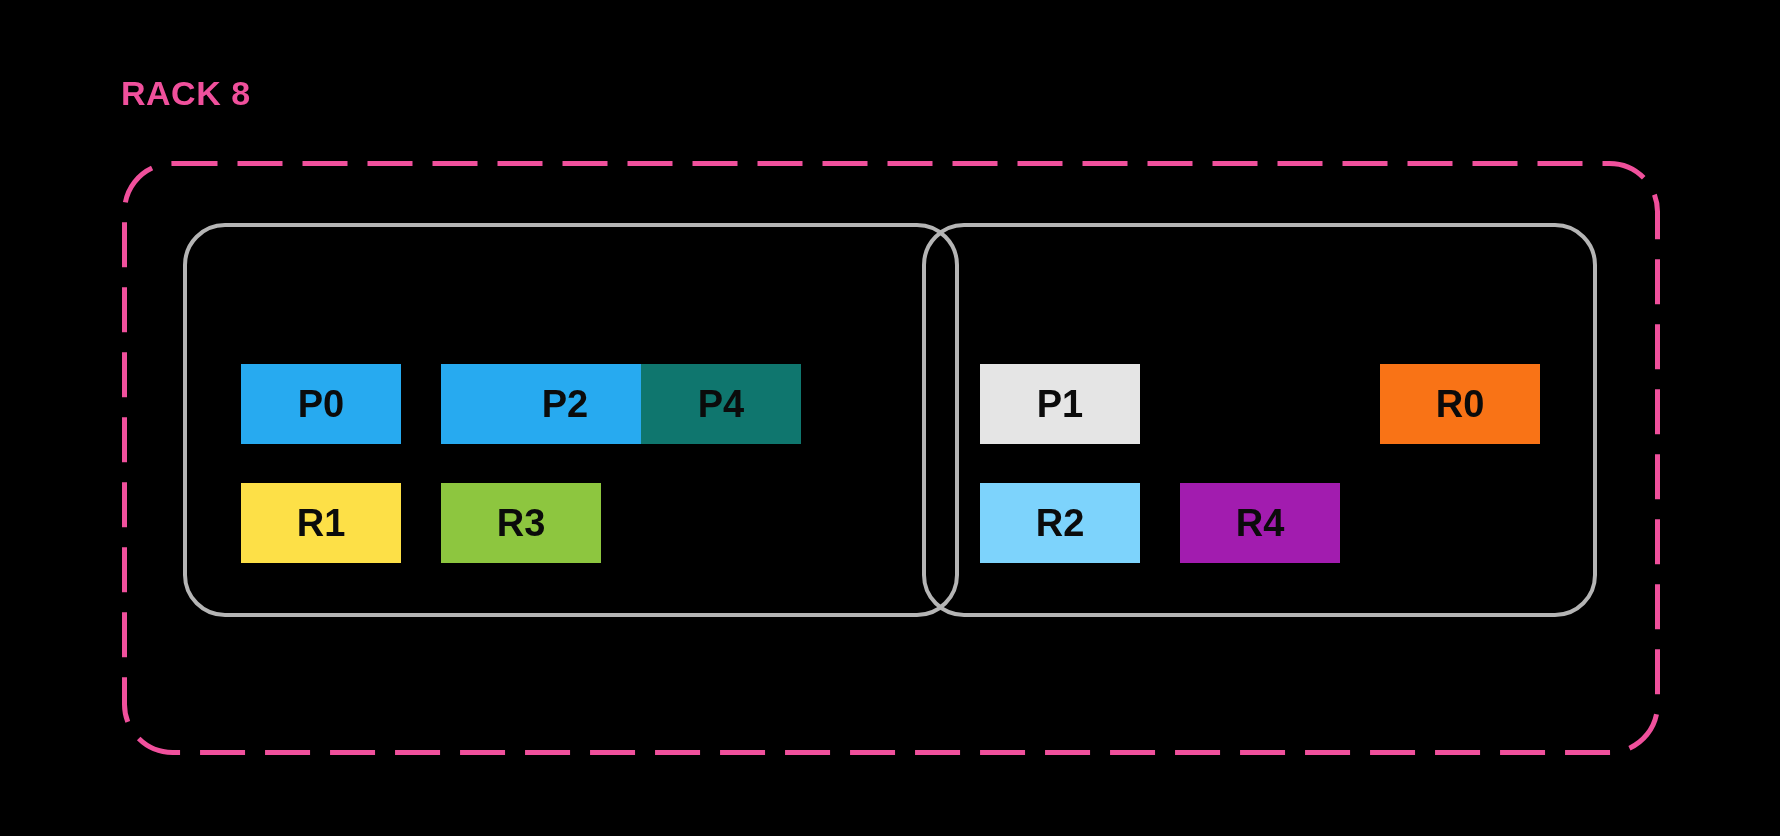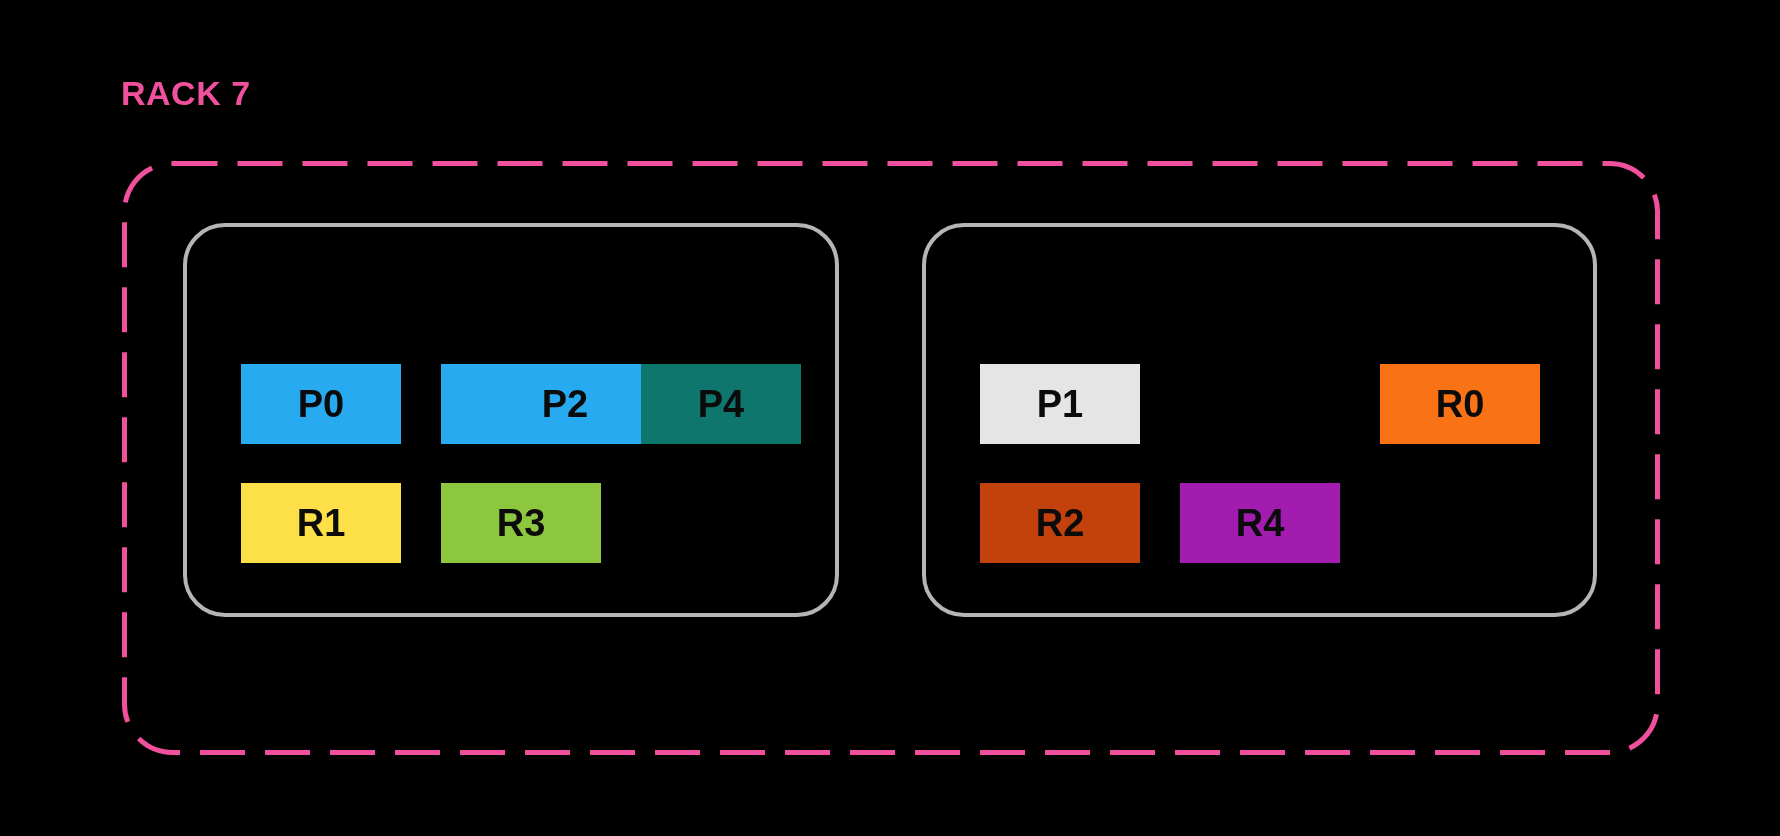--- a/index.html
+++ b/index.html
@@ -34,21 +34,21 @@
   }
   .node {
     position: absolute;
     top: 223px;
     height: 394px;
     border: 4px solid var(--gray, #B5B5B5);
     border-radius: 42px;
     box-sizing: border-box;
     background: transparent;
   }
-  .node-1 { left: 183px; width: 656px; }
+  .node-1 { left: 183px; width: 776px; }
   .node-2 { left: 922px; width: 675px; }
   .block {
     position: absolute;
     width: 160px;
     height: 80px;
     display: flex;
     align-items: center;
     justify-content: center;
     font-size: 38px;
     font-weight: 700;
@@ -58,34 +58,34 @@
   .row-1 { top: 256px; }
   .col-0 { left: 54px; }
   .col-1 { left: 254px; }
   .col-2 { left: 454px; }
 </style>
 </head>
 <body>
 
 <div class="stage">
 
-  <div class="rack-title">RACK 7</div>
+  <div class="rack-title">RACK 8</div>
 
   <svg class="rack-border-svg" viewBox="0 0 1538 594" xmlns="http://www.w3.org/2000/svg">
     <rect x="2.5" y="2.5" width="1533" height="589" rx="48" ry="48" fill="none" stroke="var(--pink, #F0509C)" stroke-width="5" stroke-dasharray="45 20"></rect>
   </svg>
 
   <div class="node node-1">
     <div class="block row-0 col-0" style="background-color: rgb(39, 170, 240);">P0</div>
     <div class="block row-0 col-1" style="background-color: rgb(39, 170, 240); padding-left: 44px;">P2</div>
     <div class="block row-0 col-2" style="background-color: #0f766e;">P4</div>
     <div class="block row-1 col-0" style="background-color: #fde047;">R1</div>
     <div class="block row-1 col-1" style="background-color: rgb(141, 198, 63);">R3</div>
   </div>
 
   <div class="node node-2">
     <div class="block row-0 col-0" style="background-color: #e5e5e5;">P1</div>
     <div class="block row-0 col-2" style="background-color: #f97316;">R0</div>
-    <div class="block row-1 col-0" style="background-color: #c2410c;">R2</div>
+    <div class="block row-1 col-0" style="background-color: #7dd3fc;">R2</div>
     <div class="block row-1 col-1" style="background-color: #a21caf;">R4</div>
   </div>
 
 </div>
 
 </body></html>

